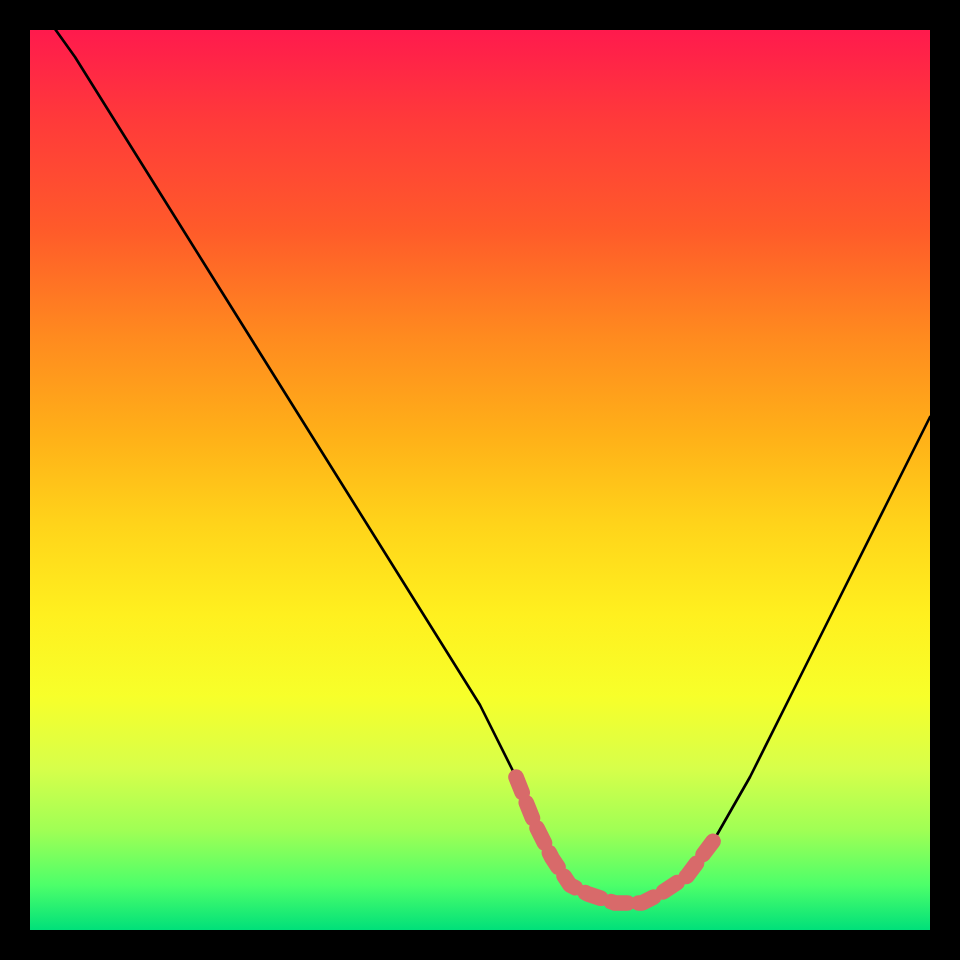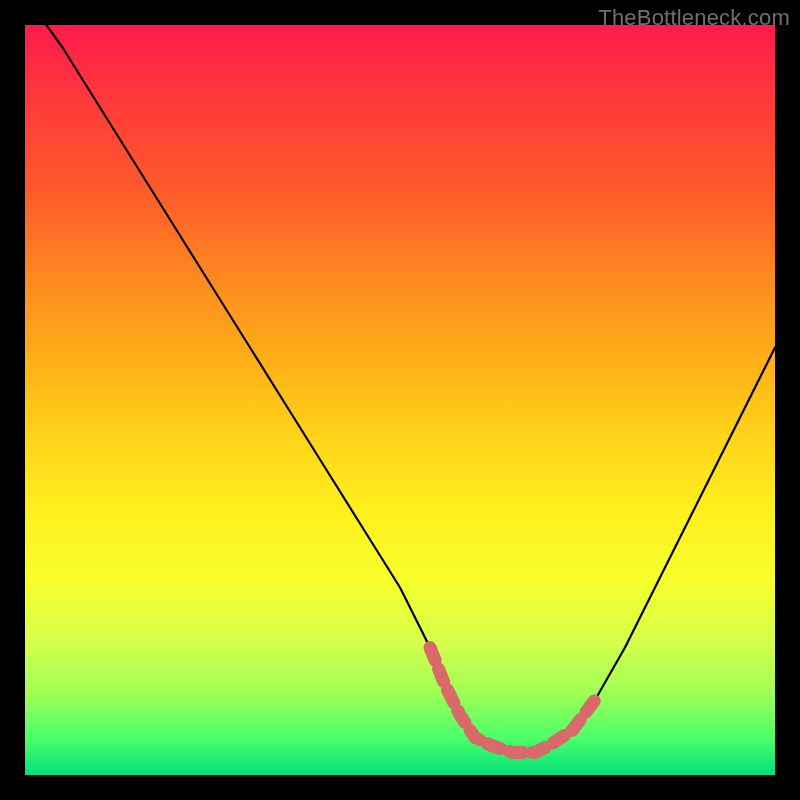--- a/index.html
+++ b/index.html
@@ -58,15 +58,14 @@
 
   <div class="plot">
 
     <svg class="curve" viewBox="0 0 750 750">
       <path id="main-curve" fill="none" stroke="#000" stroke-width="2.2" stroke-linecap="round" stroke-linejoin="round" d="M0.0 -30.0 L37.5 22.5 L75.0 82.5 L112.5 142.5 L150.0 202.5 L187.5 262.5 L225.0 322.5 L262.5 382.5 L300.0 442.5 L337.5 502.5 L375.0 562.5 L405.0 622.5 L420.0 660.0 L435.0 690.0 L450.0 712.5 L465.0 720.0 L487.5 727.5 L510.0 727.5 L525.0 720.0 L547.5 705.0 L570.0 675.0 L600.0 622.5 L637.5 547.5 L675.0 472.5 L712.5 397.5 L750.0 322.5 "></path>
       <path id="highlight-curve" fill="none" stroke="#d86a6a" stroke-width="13" stroke-linecap="round" stroke-linejoin="round" stroke-dasharray="14 9" d="M405.0 622.5 L420.0 660.0 L435.0 690.0 L450.0 712.5 L465.0 720.0 L487.5 727.5 L510.0 727.5 L525.0 720.0 L547.5 705.0 L570.0 675.0 "></path>
     </svg>
 
   </div>
 
-  <div class="watermark">TheBottleneck.com</div>
 
 </div>
 
 </body></html>

